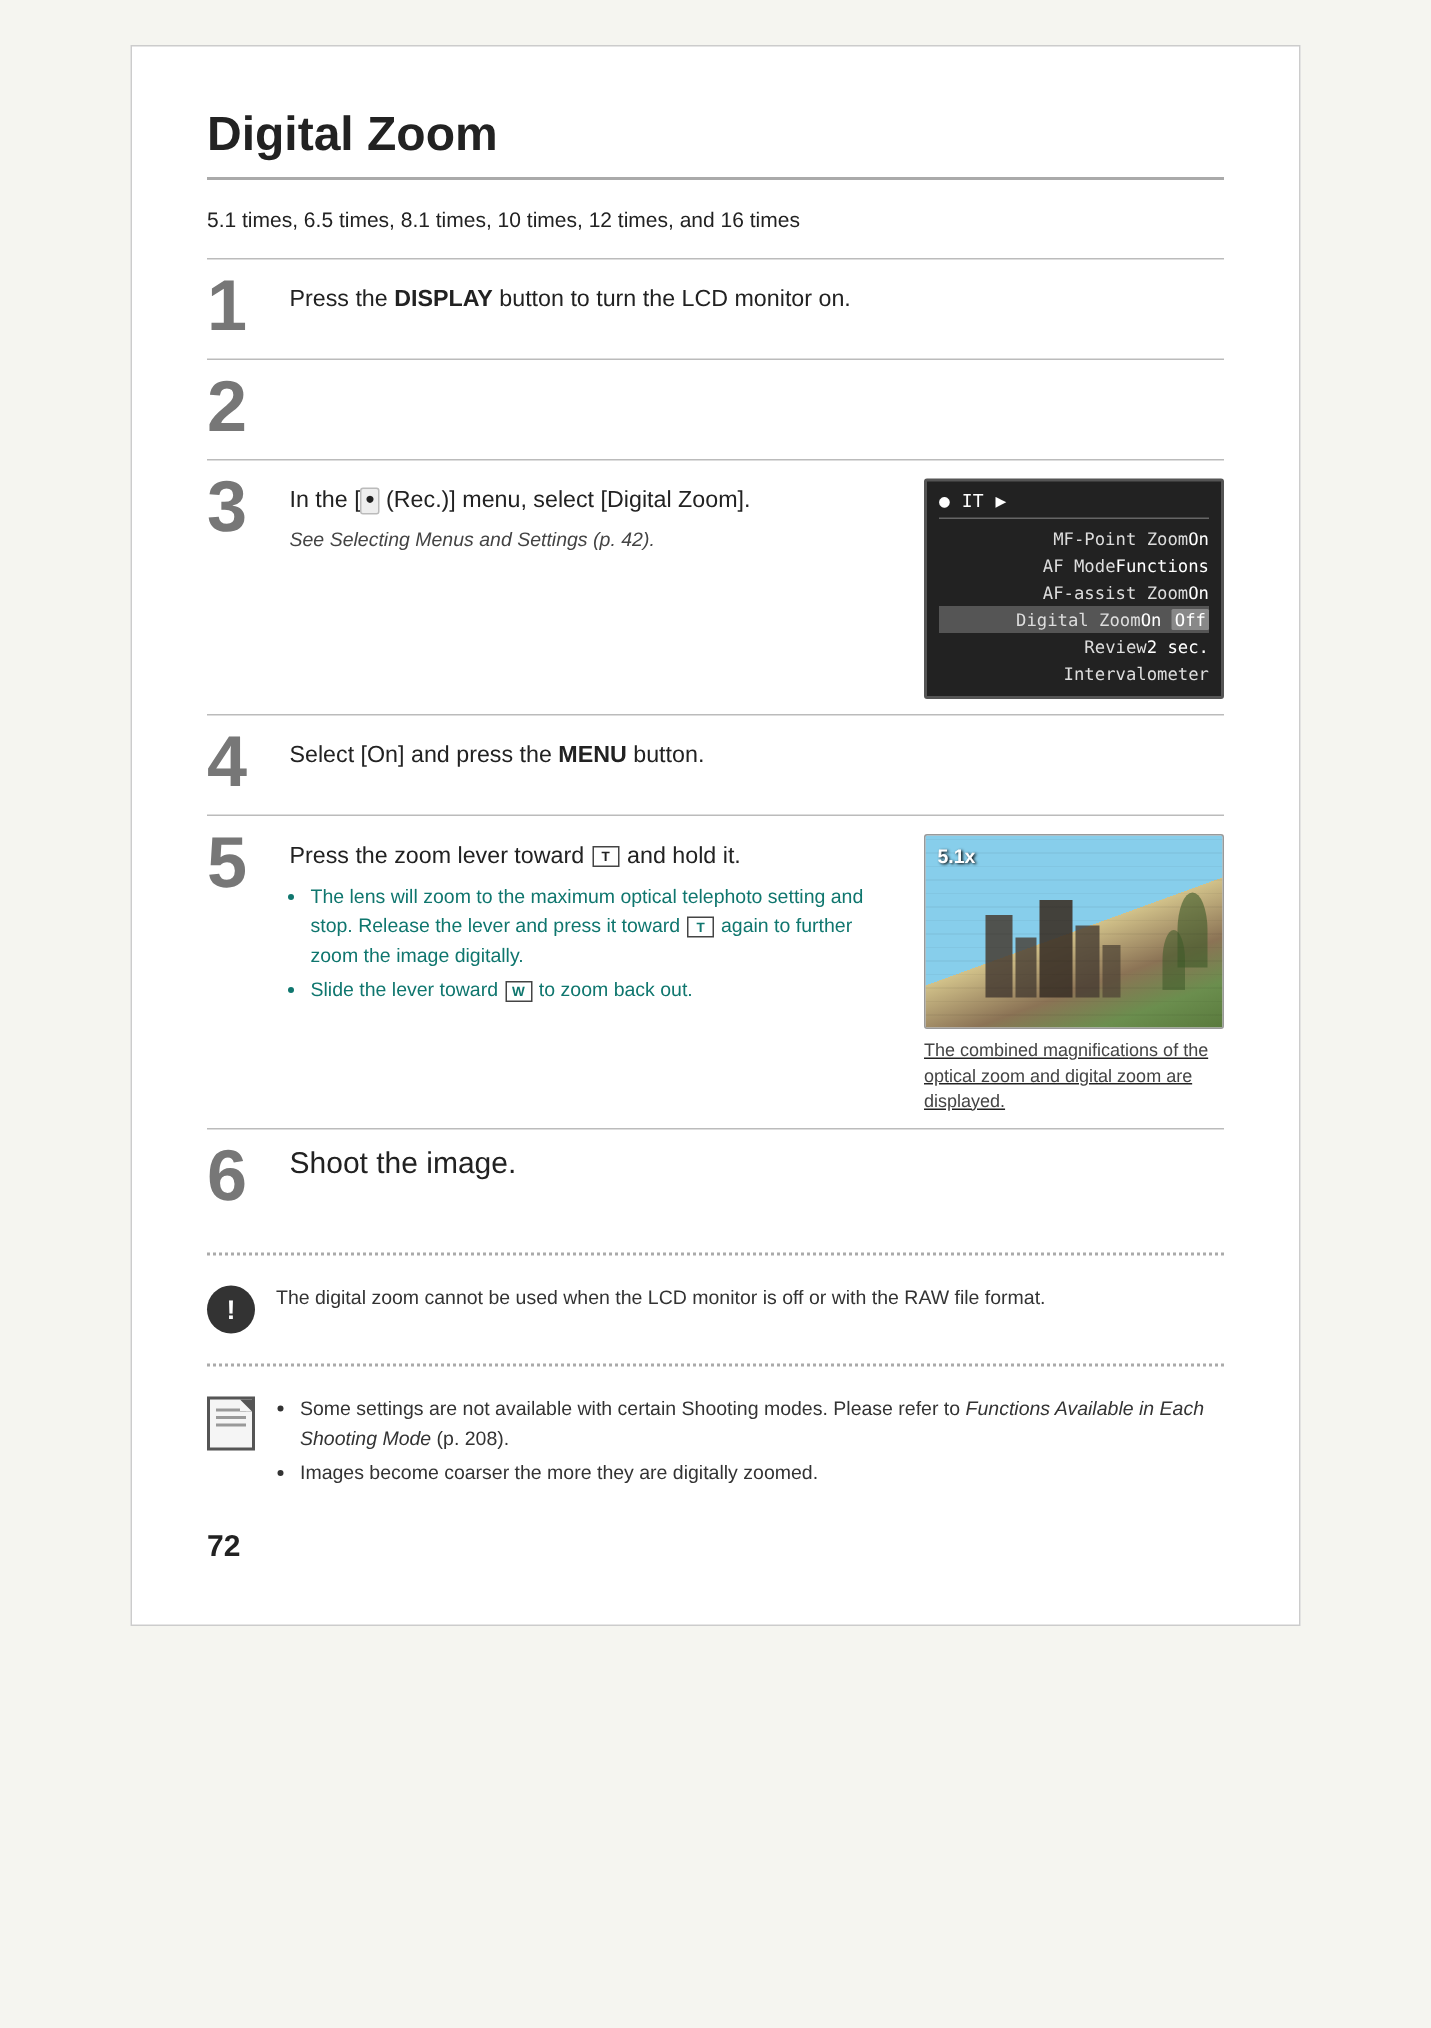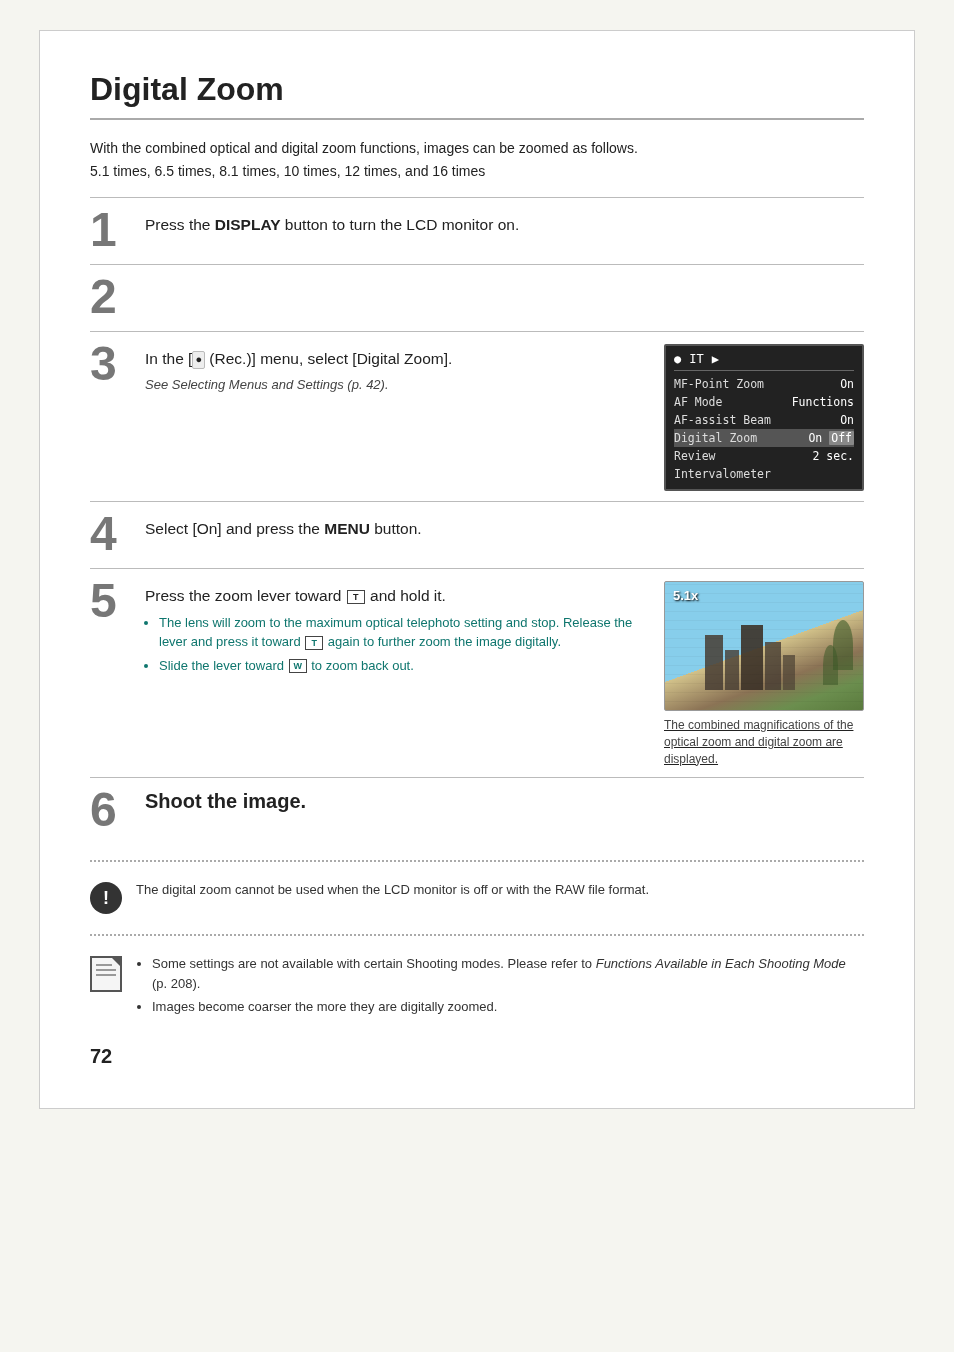--- a/index.html
+++ b/index.html
@@ -6,21 +6,21 @@
     body {
       font-family: Arial, Helvetica, sans-serif;
       font-size: 14px;
       background: #f5f5f0;
       color: #222;
       width: 954px;
       min-height: 1352px;
     }
     .page {
       background: #fff;
-      width: 876px;
+      width: 780px;
       margin: 30px auto;
       padding: 40px 50px 40px 50px;
       border: 1px solid #ccc;
       position: relative;
     }
     .page-title {
       font-size: 32px;
       font-weight: 900;
       color: #222;
       border-bottom: 2px solid #aaa;
@@ -107,21 +107,21 @@
       border-bottom: 1px solid #666;
       padding-bottom: 4px;
       margin-bottom: 4px;
       gap: 8px;
     }
     .camera-screen .top-bar span {
       font-size: 12px;
     }
     .camera-screen-row {
       display: flex;
-      justify-content: space-between;
+      justify-content: flex-end;
       padding: 2px 0;
       font-size: 11.5px;
     }
     .camera-screen-row.highlighted {
       background: #555;
     }
     .camera-screen-row .row-label { color: #ddd; }
     .camera-screen-row .row-value { color: #fff; }
     
     .photo-thumbnail {
@@ -287,21 +287,20 @@
       margin: 0 1px;
     }
   </style>
 </head>
 <body>
 
 <div class="page">
 
   <div class="page-title">Digital Zoom</div>
 
-  <p class="intro-text">With the combined optical and digital zoom functions, images can be zoomed as follows.</p>
   <p class="zoom-values">5.1 times, 6.5 times, 8.1 times, 10 times,  12 times, and 16 times</p>
 
   <div class="steps-container">
 
     <div class="step">
       <div class="step-number">1</div>
       <div class="step-content">
         <div class="main-text">
           Press the <b>DISPLAY</b> button to turn the LCD monitor on.
         </div>
@@ -330,21 +329,21 @@
           </div>
           <div class="camera-screen-row">
             <span class="row-label">MF-Point Zoom</span>
             <span class="row-value">On</span>
           </div>
           <div class="camera-screen-row">
             <span class="row-label">AF Mode</span>
             <span class="row-value">Functions</span>
           </div>
           <div class="camera-screen-row">
-            <span class="row-label">AF-assist Beam</span>
+            <span class="row-label">AF-assist Zoom</span>
             <span class="row-value">On</span>
           </div>
           <div class="camera-screen-row highlighted">
             <span class="row-label">Digital Zoom</span>
             <span class="row-value">On <span style="background:#888;padding:0 2px;border-radius:1px;">Off</span></span>
           </div>
           <div class="camera-screen-row">
             <span class="row-label">Review</span>
             <span class="row-value">2 sec.</span>
           </div>
@@ -396,21 +395,21 @@
           <p class="photo-caption">The combined magnifications of the optical zoom and digital zoom are displayed.</p>
         </div>
       </div>
     </div>
 
   </div>
 
   <div class="step-6">
     <div class="step-6-num">6</div>
     <div class="step-6-content">
-      <div style="font-size:20px;font-weight:bold;margin-bottom:4px;">Shoot the image.</div>
+      <div style="font-size:20px;font-weight:normal;margin-bottom:4px;">Shoot the image.</div>
     </div>
   </div>
 
   <hr class="dotted-line">
 
   <div class="warning-box">
     <div class="warning-icon">!</div>
     <div class="warning-text">The digital zoom cannot be used when the LCD monitor is off or with the RAW file format.</div>
   </div>
 

